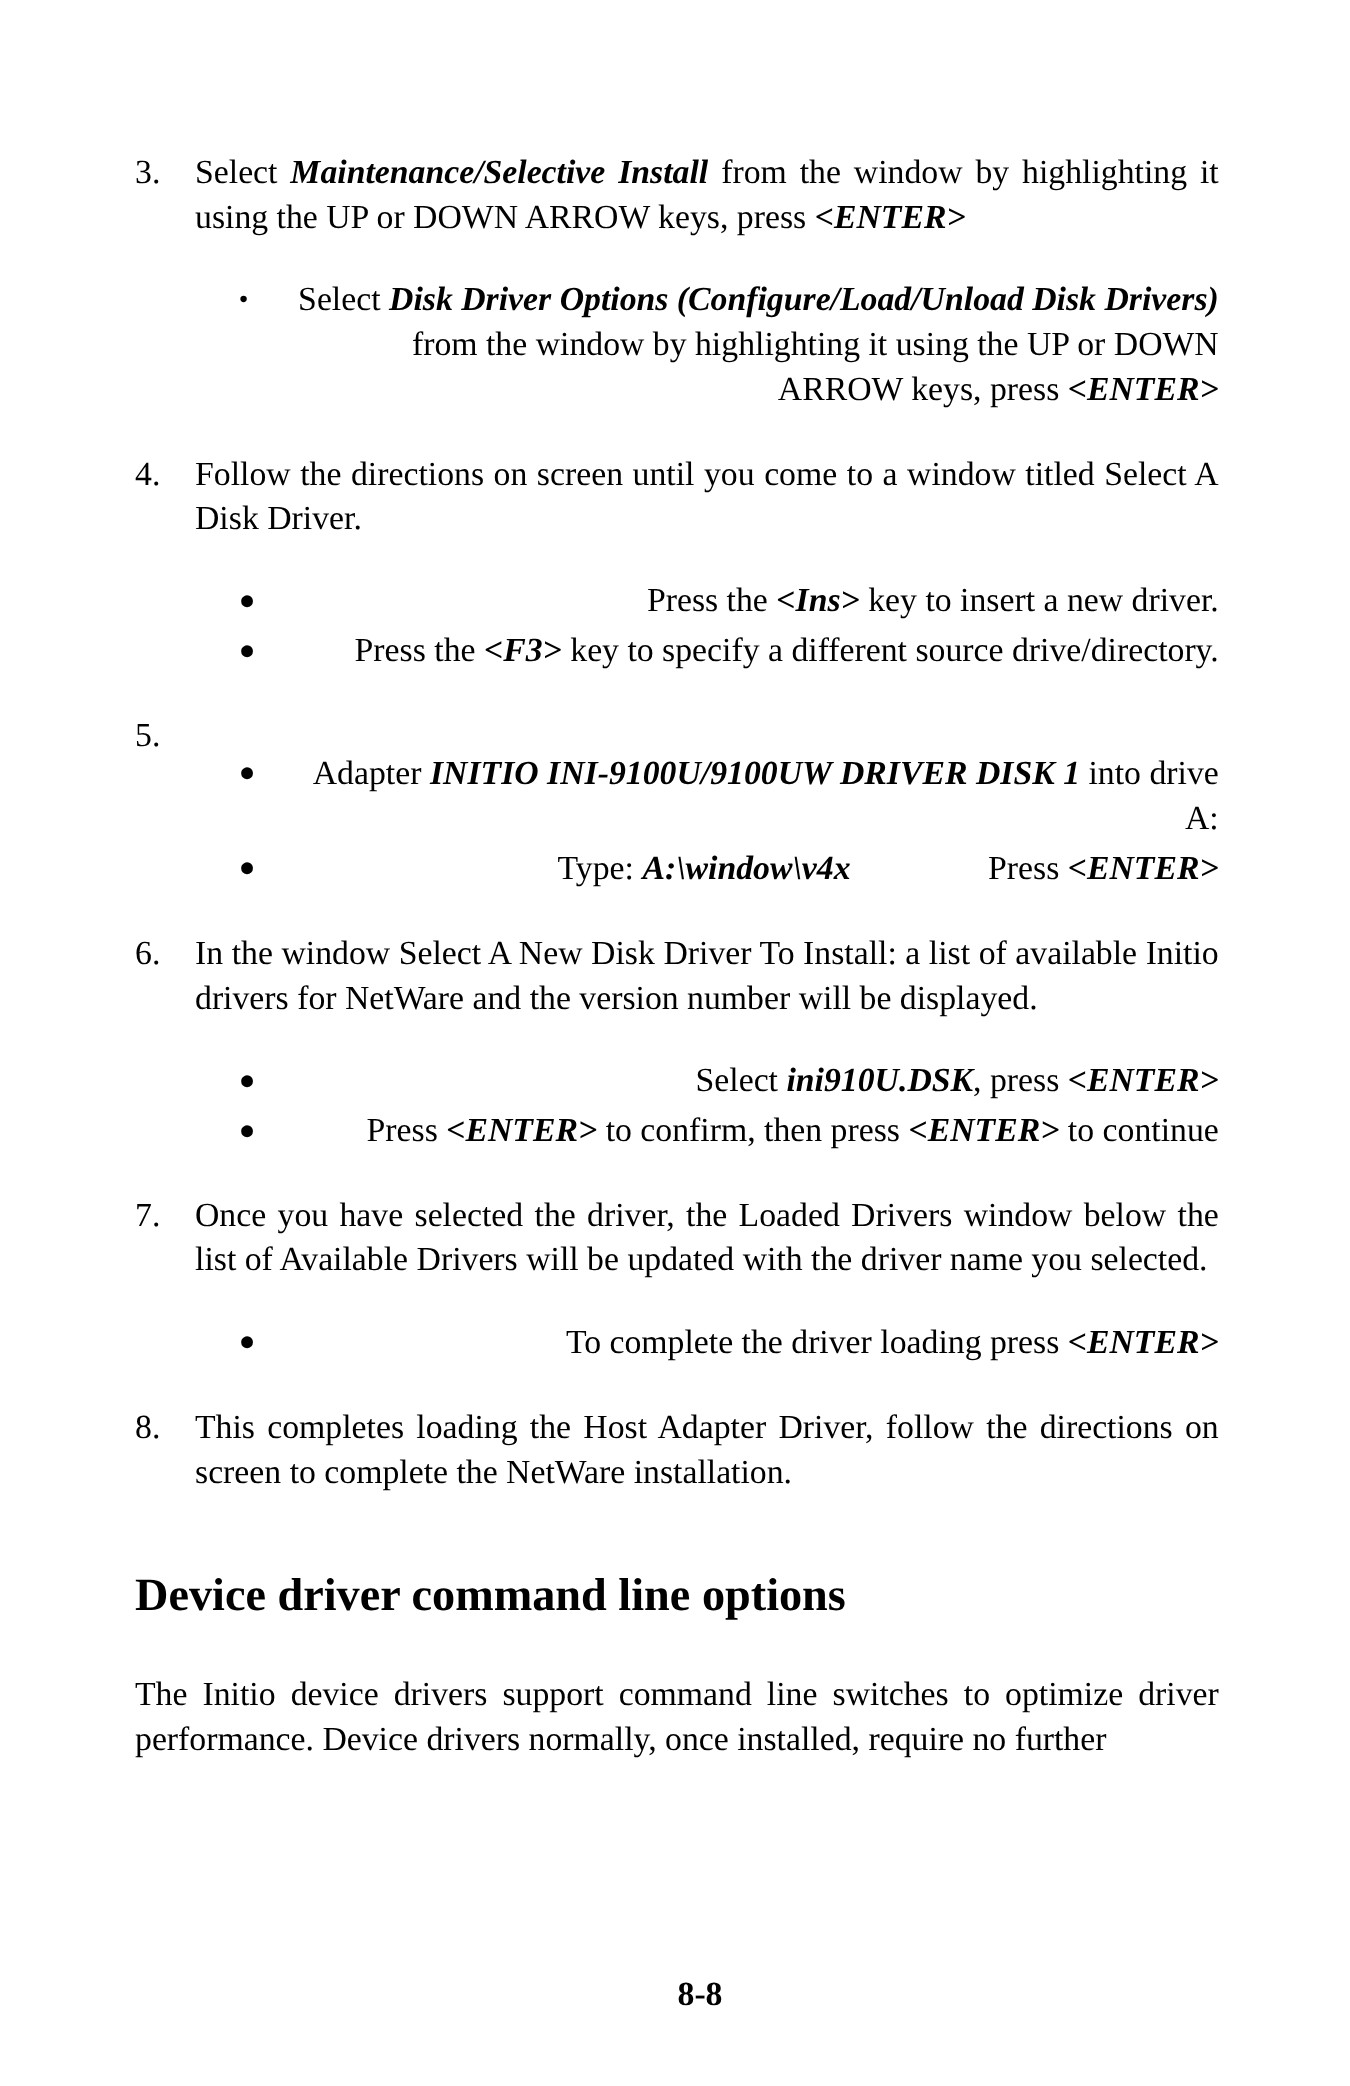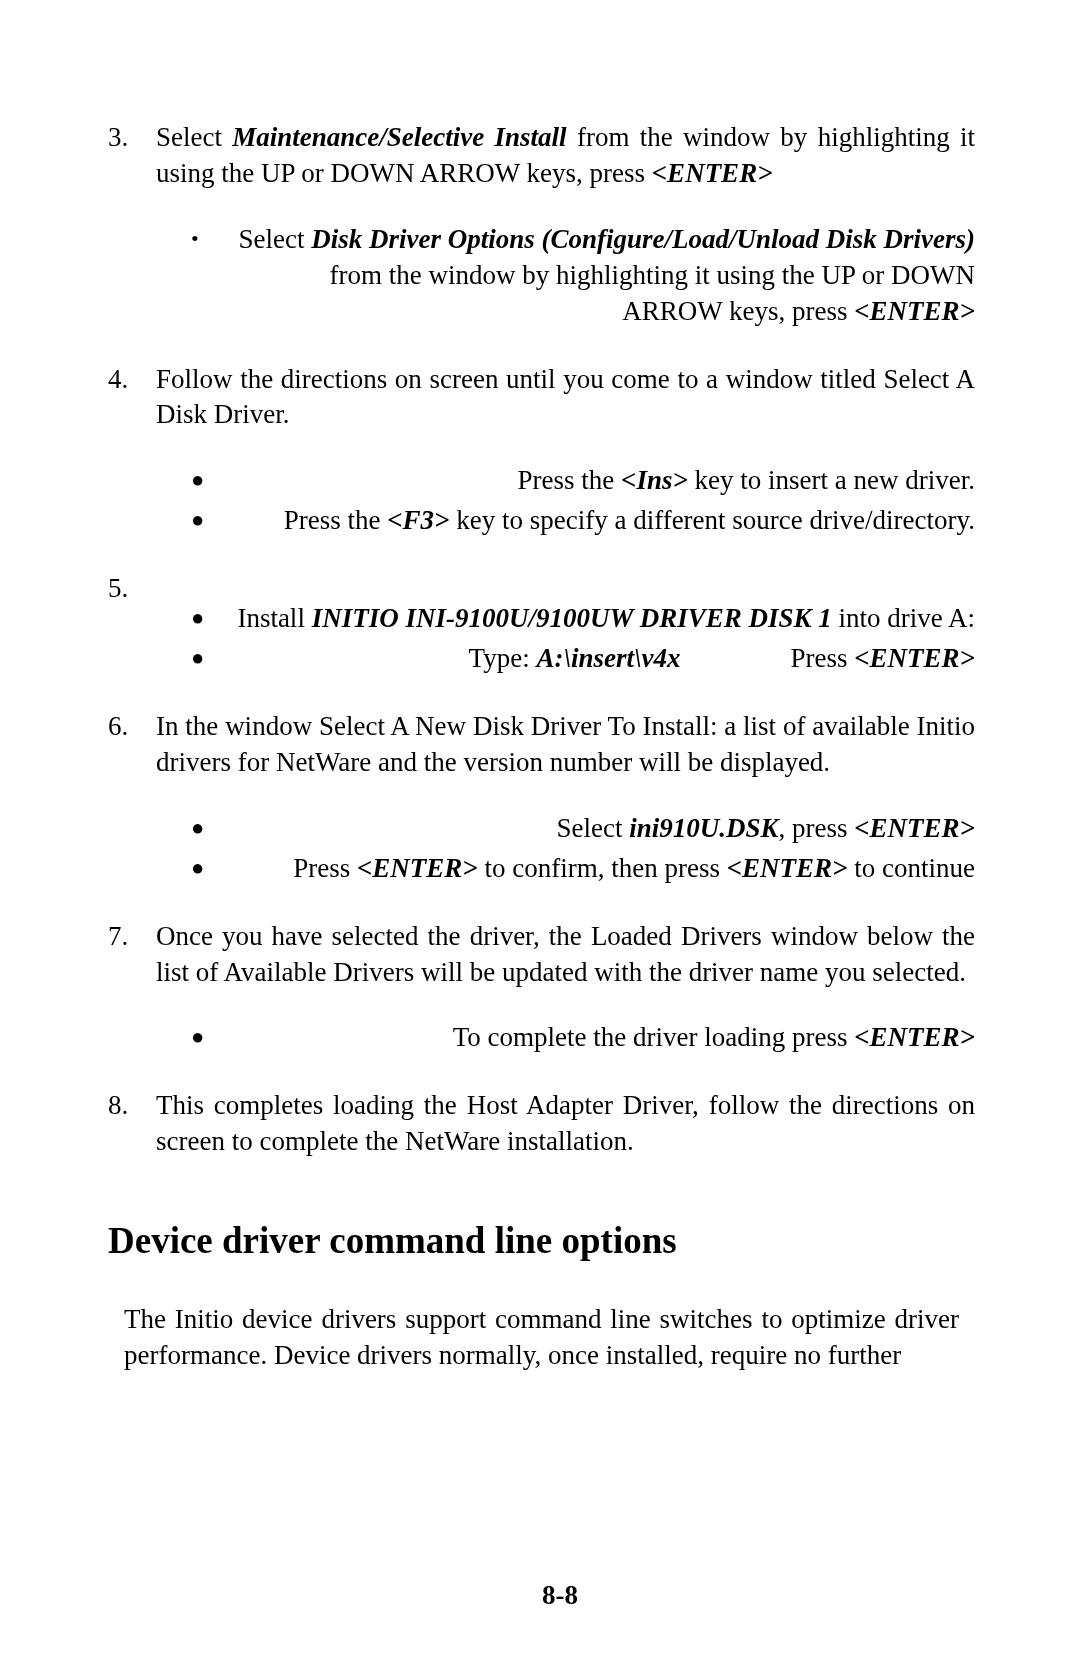--- a/index.html
+++ b/index.html
@@ -59,21 +59,21 @@
   }
   b { font-weight: bold; font-style: italic; }
   h2.section-title {
     font-size: 37px;
     font-weight: bold;
     margin: 56px 0 37px 0;
   }
   .body-para {
     text-align: justify;
     text-justify: inter-word;
-    margin: 16px;
+    margin: 0;
   }
   .page-num {
     position: absolute;
     bottom: 55px;
     left: 0;
     width: 1080px;
     text-align: center;
     font-weight: bold;
     font-size: 27px;
     padding-left: 20px;
@@ -125,27 +125,27 @@
       </div>
     </li>
 
     <li class="ol-item">
       <div class="ol-marker">5.</div>
       <div class="ol-body">
         <ul class="sub-list">
           <li class="sub-item">
             <span class="bullet">●</span>
             <span class="bi justify">
-              <span>Install </span><b>INITIO INI-9100U/9100UW DRIVER DISK 1</b><span> into drive A:</span>
+              <span>Adapter </span><b>INITIO INI-9100U/9100UW DRIVER DISK 1</b><span> into drive A:</span>
             </span>
           </li>
           <li class="sub-item">
             <span class="bullet">●</span>
             <span class="bi type-line">
-              <span>Type: </span><b>A:\insert\v4x</b><span class="pad"></span><span>Press </span><b>&lt;ENTER&gt;</b>
+              <span>Type: </span><b>A:\window\v4x</b><span class="pad"></span><span>Press </span><b>&lt;ENTER&gt;</b>
             </span>
           </li>
         </ul>
       </div>
     </li>
 
     <li class="ol-item">
       <div class="ol-marker">6.</div>
       <div class="ol-body">
         <div class="justify">In the window Select A New Disk Driver To Install: a list of available Initio drivers for NetWare and the version number will be displayed.</div>

